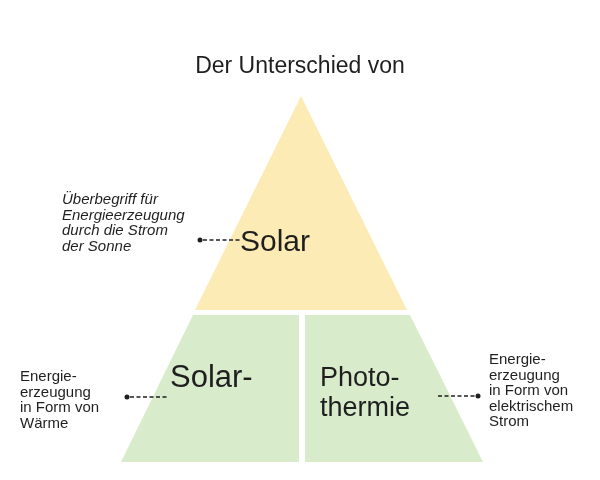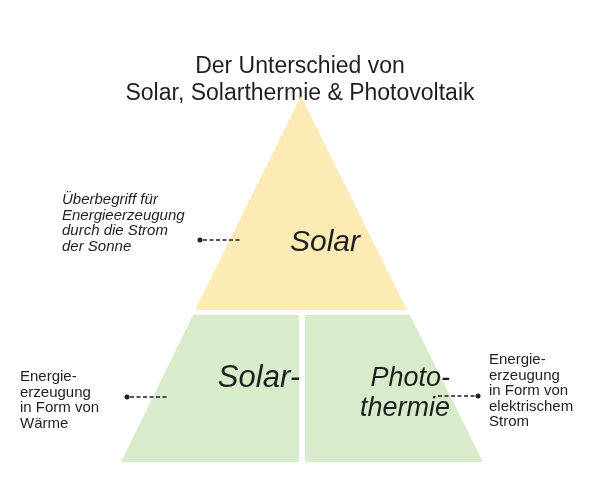--- a/index.html
+++ b/index.html
@@ -2,36 +2,35 @@
 <html><head>
   <meta charset="utf-8">
   <style>
     html, body { margin:0; padding:0; background:#ffffff; }
     body { width:600px; height:480px; position:relative; overflow:hidden;
            font-family: "Liberation Sans", "DejaVu Sans", sans-serif; color:#1f1f1f; }
     .title { position:absolute; left:0; top:28px; width:600px; text-align:center;
              font-size:23px; line-height:27px; color:#1f1f1f;margin-top:24px; }
     .title div { white-space:nowrap; }
     svg.pyr { position:absolute; left:0; top:0; }
-    .seg-label { position:absolute; text-align:right; color:#1f1f1f;font-style:italic; }
+    .seg-label { position:absolute; text-align:left; color:#1f1f1f; }
     .solar-label { left:240px; top:224px; width:120px; font-size:30px; line-height:34px; }
     .st-label { left:170px; top:362px; width:130px; font-size:31px; line-height:30px; }
     .pv-label { left:320px; top:362px; width:130px; font-size:27px; line-height:30px; }
     .note { position:absolute; font-size:15px; line-height:15.5px; color:#1f1f1f; }
     .note div { white-space:nowrap; }
     .note-solar { left:62px; top:191px;font-style:italic; }
     .note-st { left:20px; top:368px; }
     .note-pv { left:489px; top:351px; }
   </style>
 </head>
 <body>
 
 <div class="title">
   <div>Der Unterschied von</div>
-  <div>Solar, Solarthermie &amp; Photovoltaik</div>
 </div>
 
 <svg class="pyr" width="600" height="480" viewBox="0 0 600 480">
 
   <polygon points="301,96 407,310 195,310" fill="#fcebb4"></polygon>
 
   <polygon points="193,315 299,315 299,462 121,462" fill="#d8ebcb"></polygon>
 
   <polygon points="305,315 410,315 483,462 305,462" fill="#d8ebcb"></polygon>
 

